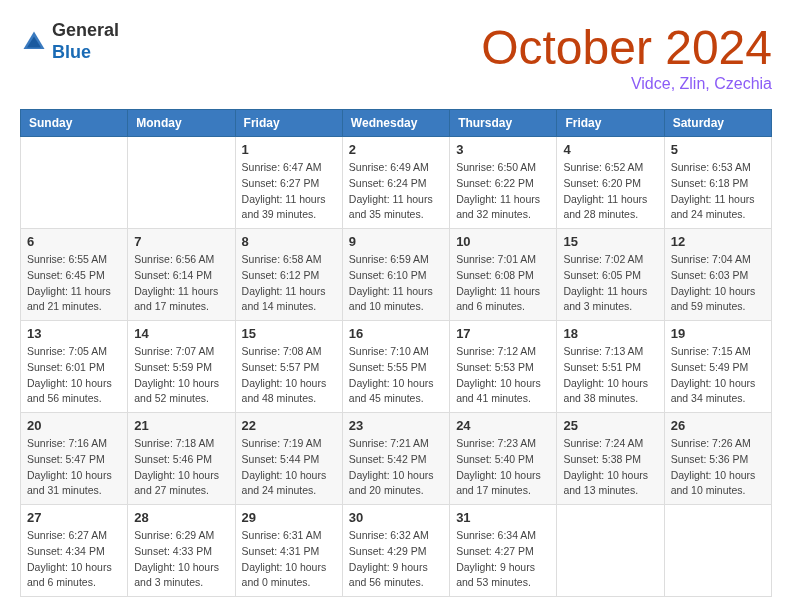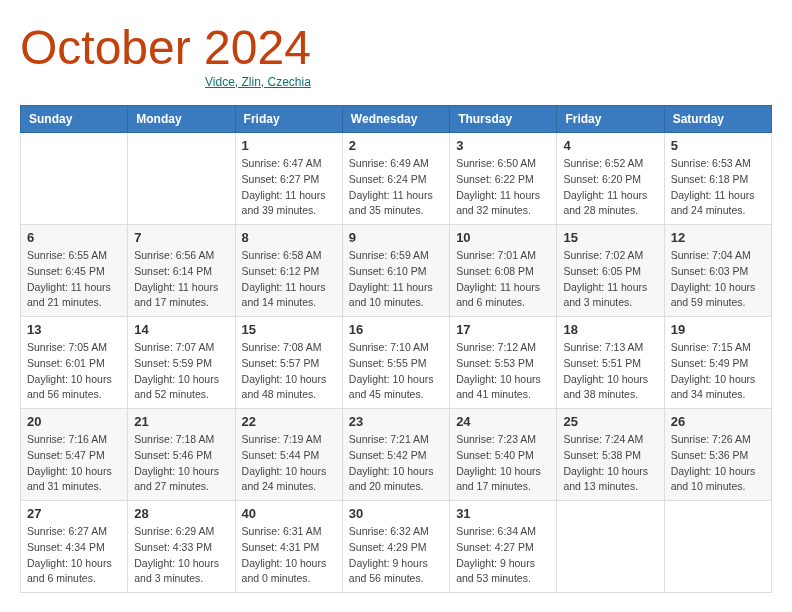--- a/index.html
+++ b/index.html
@@ -34,23 +34,22 @@
     }
     .title-block {
       text-align: right;
     }
     .month-title {
       font-size: 48px;
       font-weight: normal;
       color: #c2410c;
     }
     .location {
-      font-size: 12px;
-      color: #0f766e;
-      text-decoration: underline;
+      font-size: 16px;
+      color: #8b5cf6;
     }
     .calendar {
       width: 100%;
       border-collapse: collapse;
       font-size: 11px;
     }
     .calendar th {
       background: #3a7abf;
       color: #fff;
       padding: 6px 8px;
@@ -83,20 +82,30 @@
       line-height: 1.5;
     }
     .empty-cell {
       background: #fff !important;
     }
   </style>
 </head>
 <body>
 
 <div class="header">
+  <div class="logo">
+    <svg class="logo-icon" viewBox="0 0 40 40" xmlns="http://www.w3.org/2000/svg">
+      <polygon points="20,5 35,30 5,30" fill="#3a7abf"></polygon>
+      <polygon points="20,12 30,28 10,28" fill="#1a5a9f"></polygon>
+    </svg>
+    <div class="logo-text">
+      <div><span class="general">General</span></div>
+      <div><span class="blue">Blue</span></div>
+    </div>
+  </div>
   <div class="title-block">
     <div class="month-title">October 2024</div>
     <div class="location">Vidce, Zlin, Czechia</div>
   </div>
 </div>
 
 <table class="calendar">
   <thead>
     <tr>
     <th>Sunday</th>
@@ -338,21 +347,21 @@
         </td>
         <td>
           <div class="day-number">28</div>
           <div class="day-info">
             <div>Sunrise: 6:29 AM</div>
             <div>Sunset: 4:33 PM</div>
             <div>Daylight: 10 hours and 3 minutes.</div>
           </div>
         </td>
         <td>
-          <div class="day-number">40</div>
+          <div class="day-number">29</div>
           <div class="day-info">
             <div>Sunrise: 6:31 AM</div>
             <div>Sunset: 4:31 PM</div>
             <div>Daylight: 10 hours and 0 minutes.</div>
           </div>
         </td>
         <td>
           <div class="day-number">30</div>
           <div class="day-info">
             <div>Sunrise: 6:32 AM</div>

